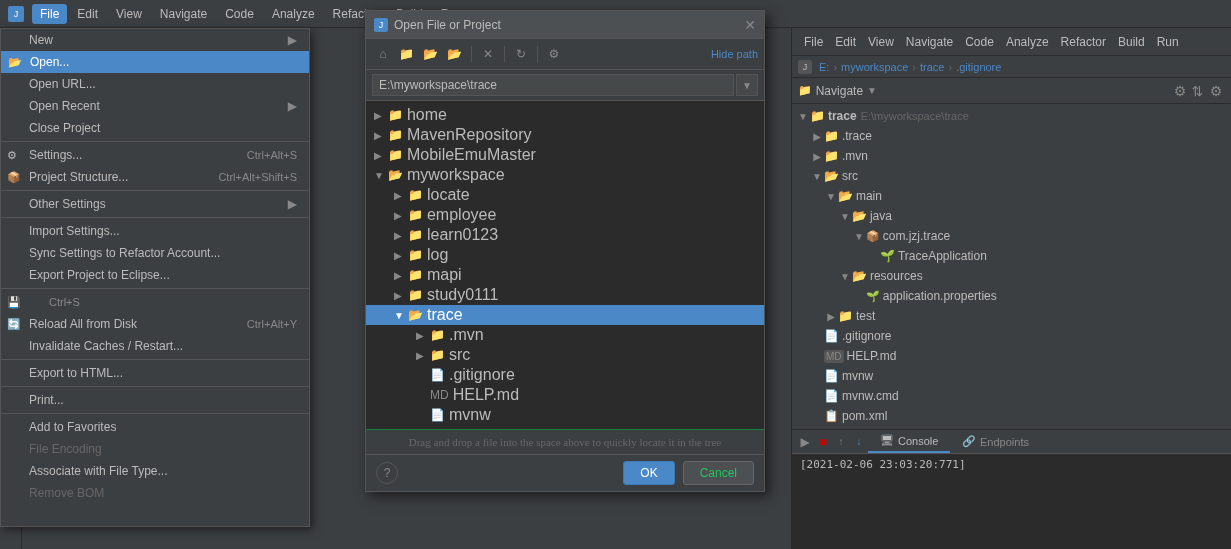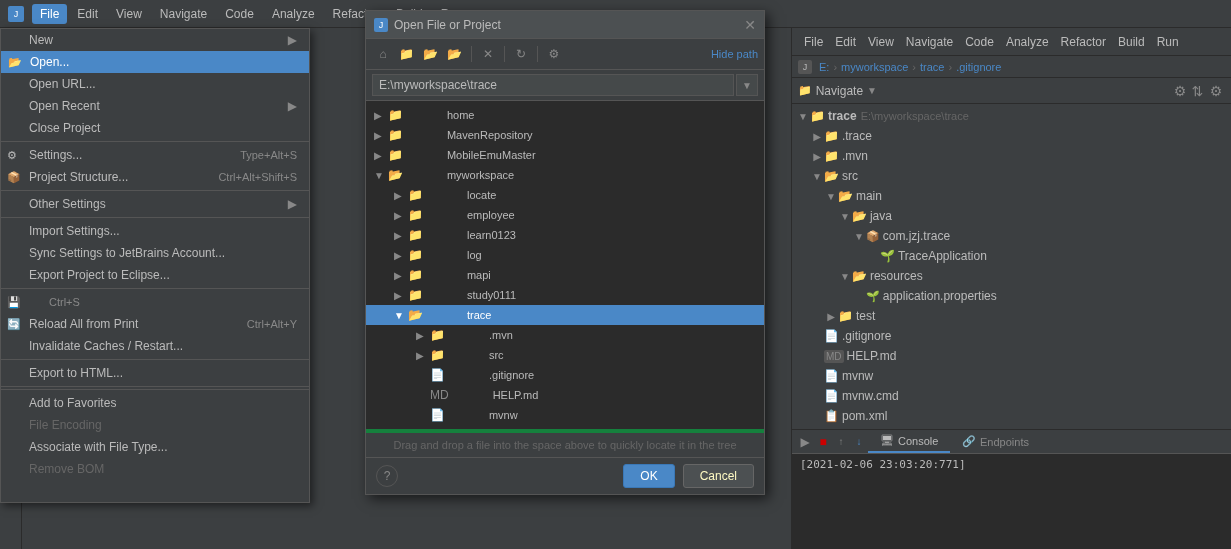--- a/index.html
+++ b/index.html
@@ -242,29 +242,29 @@
       font-size: 10px;
       color: #888;
       flex-shrink: 0;
     }
     .tree-item .folder-icon {
       font-size: 12px;
       margin-right: 4px;
       color: #c5a020;
     }
     .tree-item .item-name {
-      font-size: 11px;
-      margin-left: 40px;
+      font-size: 16px;
     }
     .drag-hint {
       text-align: center;
       color: #666;
       font-size: 11px;
       padding: 6px;
-      border-top: 4px solid #15803d;
+      border-top: 1px solid #15803d;
+      font-family: Liberation Serif, serif;
     }
     .dialog-footer {
       display: flex;
       align-items: center;
       padding: 6px 10px;
       gap: 8px;
       border-top: 1px solid #555;
     }
     .help-btn {
       width: 22px;
@@ -285,21 +285,21 @@
       border-radius: 3px;
     }
     .dialog-btn.ok {
       background: #4a88c7;
       color: #fff;
       border: 1px solid #3a78b7;
       margin-left: auto;
     }
     .dialog-btn.cancel {
       background: #4c5052;
-      color: #fef9c3;
+      color: #22c55e;
       border: 1px solid #666;
     }
 
     
     .right-panel {
       width: 440px;
       background: #3c3f41;
       border-left: 1px solid #2b2b2b;
       display: flex;
       flex-direction: column;
@@ -448,60 +448,63 @@
         <span class="item-label">Open Recent</span>
         <span class="item-arrow">▶</span>
       </div>
       <div class="menu-item">
         <span class="item-label">Close Project</span>
       </div>
       <div class="menu-separator"></div>
       <div class="menu-item">
         <span class="item-icon">⚙</span>
         <span class="item-label">Settings...</span>
-        <span class="item-shortcut">Type+Alt+S</span>
+        <span class="item-shortcut">Ctrl+Alt+S</span>
       </div>
       <div class="menu-item">
         <span class="item-icon">📦</span>
         <span class="item-label">Project Structure...</span>
         <span class="item-shortcut">Ctrl+Alt+Shift+S</span>
       </div>
       <div class="menu-separator"></div>
       <div class="menu-item has-submenu">
         <span class="item-label">Other Settings</span>
         <span class="item-arrow">▶</span>
       </div>
       <div class="menu-separator"></div>
       <div class="menu-item">
         <span class="item-label">Import Settings...</span>
       </div>
       <div class="menu-item">
-        <span class="item-label">Sync Settings to JetBrains Account...</span>
+        <span class="item-label">Sync Settings to Refactor Account...</span>
       </div>
       <div class="menu-item">
         <span class="item-label">Export Project to Eclipse...</span>
       </div>
       <div class="menu-separator"></div>
       <div class="menu-item">
         <span class="item-icon">💾</span>
         <span class="item-shortcut">Ctrl+S</span>
       </div>
       <div class="menu-item">
         <span class="item-icon">🔄</span>
-        <span class="item-label">Reload All from Print</span>
+        <span class="item-label">Reload All from Disk</span>
         <span class="item-shortcut">Ctrl+Alt+Y</span>
       </div>
       <div class="menu-item">
         <span class="item-label">Invalidate Caches / Restart...</span>
       </div>
       <div class="menu-separator"></div>
       <div class="menu-item">
         <span class="item-label">Export to HTML...</span>
       </div>
       <div class="menu-separator"></div>
+      <div class="menu-item">
+        <span class="item-label">Print...</span>
+      </div>
       <div class="menu-separator"></div>
       <div class="menu-item">
         <span class="item-label">Add to Favorites</span>
       </div>
       <div class="menu-item disabled">
         <span class="item-label">File Encoding</span>
       </div>
       <div class="menu-item">
         <span class="item-label">Associate with File Type...</span>
       </div>

